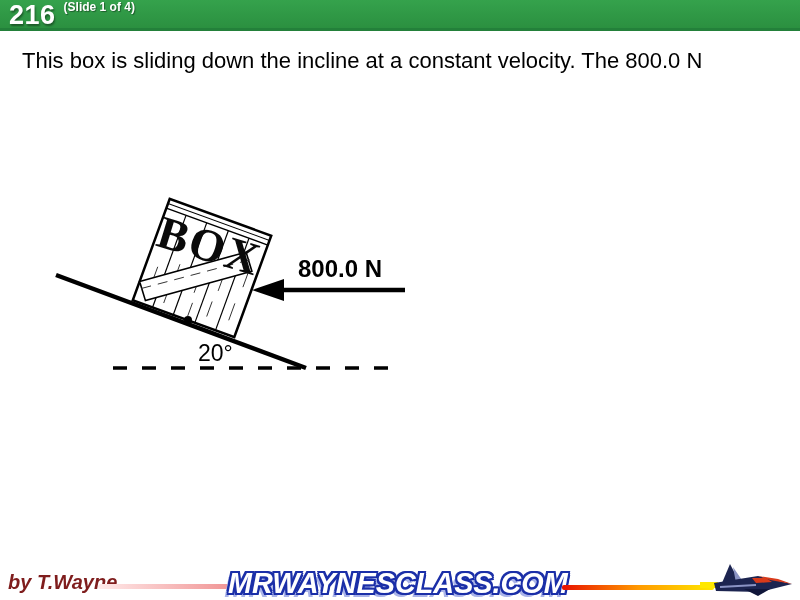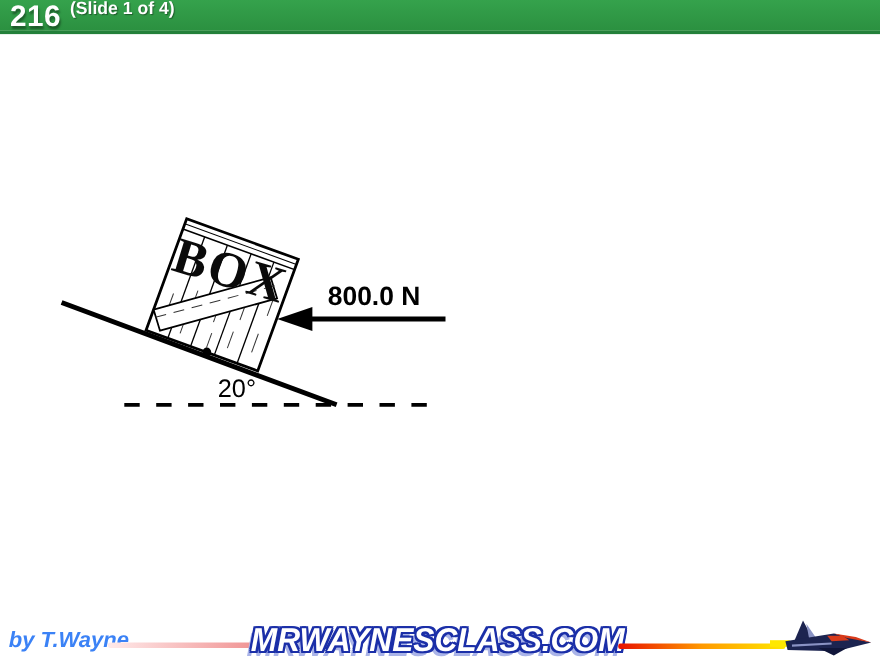--- a/index.html
+++ b/index.html
@@ -16,39 +16,39 @@
     display:flex;align-items:flex-start;
     padding:0 0 0 9px;box-sizing:border-box;
     color:#fff;
   }
   .header-number{
     font-size:27px;font-weight:bold;line-height:31px;
     text-shadow:1px 2px 2px rgba(0,0,0,.4);
     letter-spacing:0.5px;
   }
   .header-slide{
-    font-size:16px;font-weight:bold;margin-left:8px;
+    font-size:12px;font-weight:bold;margin-left:8px;
     text-shadow:1px 1px 1px rgba(0,0,0,.4);
   }
   
   .problem{
     position:absolute;left:22px;top:45px;width:760px;
     font-size:22px;line-height:31px;color:#000;
   }
   
   .diagram{position:absolute;left:0;top:180px;}
   .svgtext{font-family:"Liberation Sans", sans-serif;}
   .box-stencil{
     font-family:"Liberation Serif", serif;
     font-weight:bold;
   }
   
   .footer-author{
     position:absolute;left:8px;top:571px;
-    font-size:20px;font-style:italic;font-weight:600;color:#3b82f6;
+    font-size:20px;font-style:italic;font-weight:600;color:#7f1d1d;
   }
   .line-pink{
     position:absolute;left:98px;top:584px;width:144px;height:5px;
     background:linear-gradient(to right,#ffeaea,#ef8d8d);
     border-radius:3px;
   }
   .footer-website{
     position:absolute;left:228px;top:566px;width:350px;
     font-size:30px;font-weight:bold;font-style:italic;
     letter-spacing:0px;color:#ffffff;text-align:center;
@@ -70,20 +70,21 @@
 </style>
 </head>
 <body>
 
 <div class="header-bar">
   <span class="header-number">216</span>
   <span class="header-slide">(Slide 1 of 4)</span>
 </div>
 
 <div class="problem">
+  <div>This box is sliding down the incline at a constant velocity. The 800.0 N</div>
 </div>
 
 <svg class="diagram" width="460" height="215" viewBox="0 0 460 215">
 
   <line x1="113" y1="188" x2="390" y2="188" stroke="#000" stroke-width="3.5" stroke-dasharray="14 15"></line>
 
   <line x1="56" y1="95" x2="306" y2="188" stroke="#000" stroke-width="4.5"></line>
 
   <g transform="translate(202,88) rotate(20)">
     <rect x="-54" y="-54" width="108" height="108" fill="#ffffff" stroke="#000" stroke-width="2.5"></rect>

